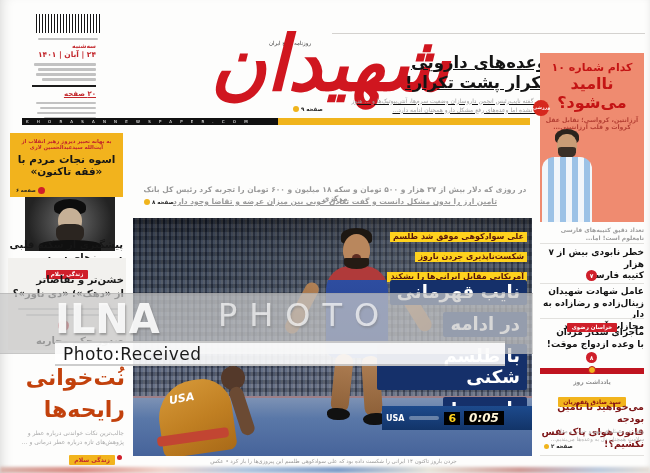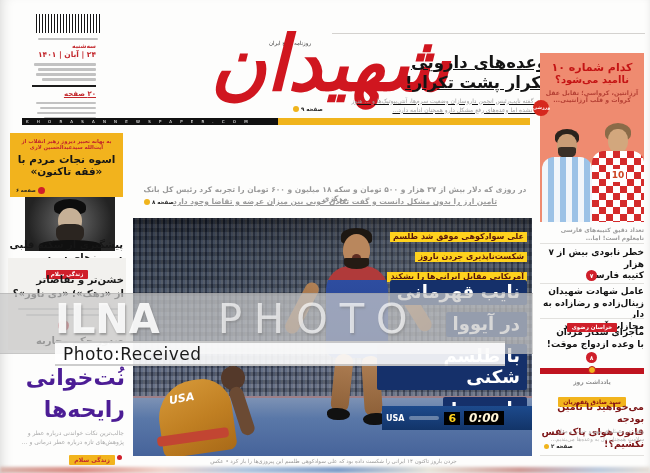--- a/index.html
+++ b/index.html
@@ -104,30 +104,30 @@
     </div>
 
     <div class="fig rtl" style="right:5px;top:6px;width:180px;">
       <div><span class="hl-line">علی سوادکوهی موفق شد طلسم</span></div>
       <div><span class="hl-line">شکست‌ناپذیری جردن باروز</span></div>
       <div><span class="hl-line">آمریکایی مقابل ایرانی‌ها را بشکند</span></div>
     </div>
 
     <div class="fig rtl" style="right:5px;top:62px;width:150px;">
       <div style="margin-bottom:7px;"><span class="blue-line">نایب قهرمانی</span></div>
-      <div style="margin-bottom:7px;"><span class="blue-line">در آیووا</span></div>
+      <div style="margin-bottom:7px;"><span class="blue-line">در ادامه</span></div>
       <div style="margin-bottom:7px;"><span class="blue-line">با طلسم شکنی</span></div>
       <div><span class="blue-line">تاریخی!</span></div>
     </div>
 
     <div class="fig" style="right:0;top:188px;width:150px;height:24px;background:linear-gradient(#1d4a8c,#123468);display:flex;align-items:center;padding:0 4px;box-sizing:border-box;">
       <span class="bold" style="color:#fff;font-size:8px;">USA</span>
       <span style="display:inline-block;width:30px;height:4px;background:rgba(255,255,255,.35);margin:0 5px;border-radius:2px;"></span>
       <span class="bold" style="background:#000;color:#ffd21e;font-size:11px;padding:0 4px;margin-right:4px;">6</span>
-      <span class="bold" style="background:#000;color:#fff6d8;font-size:12px;padding:0 5px;font-style:italic;">0:00</span>
+      <span class="bold" style="background:#000;color:#fff6d8;font-size:12px;padding:0 5px;font-style:italic;">0:05</span>
     </div>
   </div>
 
   <div class="abs rtlc" style="left:135px;top:458px;width:397px;font-size:5.5px;color:#9a9a9a;">جردن باروز تاکنون ۱۴ ایرانی را شکست داده بود که علی سوادکوهی طلسم این پیروزی‌ها را باز کرد • عکس</div>
 
   <div class="abs rtlc" style="left:10px;top:133px;width:113px;height:64px;background:#f2b31d;padding:5px 4px 0;box-sizing:border-box;">
     <div style="font-size:5.3px;color:#c2262b;font-weight:bold;">به بهانه تعبیر دیروز رهبر انقلاب از</div>
     <div style="font-size:5.3px;color:#c2262b;font-weight:bold;">آیت‌الله سیدعبدالحسین لاری</div>
     <div class="bold" style="font-size:10.5px;margin-top:3px;color:#161616;">اسوه نجات مردم با</div>
     <div class="bold" style="font-size:10.5px;color:#161616;">«فقه تاکنون»</div>
@@ -154,53 +154,45 @@
   </div>
   <div class="abs rtl bold" style="left:10px;top:273px;width:114px;font-size:10px;line-height:1.35;color:#1a1a1a;">
     <div>خشن‌تر و تقاضا‌تر</div>
     <div>از «دهک»؛ «دی ناور»؟</div>
   </div>
   <div class="abs bb" style="left:18px;top:305px;width:100px;"></div>
   <div class="abs bb" style="left:26px;top:311px;width:92px;"></div>
   <div class="circ" style="left:58px;top:320px;">۶</div>
   <div class="abs rtl bold" style="left:8px;top:335px;width:116px;font-size:10px;color:#1a1a1a;">صدور حکم محاربه</div>
 
-  <div class="abs rtl bold" style="left:8px;top:362px;width:117px;font-size:22px;line-height:1.45;color:#4c1d95;">
+  <div class="abs rtl bold" style="left:8px;top:362px;width:117px;font-size:22px;line-height:1.45;color:#c2410c;">
     <div>نُت‌خوانی</div>
     <div>رایحه‌ها</div>
   </div>
   <div class="abs rtl" style="left:10px;top:429px;width:114px;font-size:6px;line-height:1.45;color:#ababab;">
     <div>جالب‌ترین نکات خواندنی درباره عطر و</div>
     <div>پژوهش‌های تازه درباره عطر درمانی و ...</div>
   </div>
   <div class="abs rtl" style="left:10px;top:447px;width:114px;">
     <span class="reddot" style="width:5px;height:5px;"></span><span class="tagyel" style="color:#c2262b;">زندگی سلام</span>
   </div>
 
   <div class="abs" style="left:540px;top:53px;width:104px;height:169px;background:#ef8b70;overflow:hidden;">
     <div class="rtlc bold" style="font-size:11px;color:#c41414;margin-top:8px;">کدام شماره ۱۰</div>
-    <div class="rtlc bold" style="font-size:10px;color:#c41414;">ناامید می‌شود؟</div>
+    <div class="rtlc bold" style="font-size:16px;color:#c41414;">ناامید می‌شود؟</div>
     <div class="rtlc" style="font-size:6.2px;color:#b54034;margin-top:4px;font-weight:bold;">آرژانتین، کرواسی؛ تقابل عقل</div>
     <div class="rtlc" style="font-size:6.2px;color:#b54034;font-weight:bold;">کروات و قلب آرژانتینی...</div>
 
     <div class="fig" style="left:2px;top:76px;width:50px;height:93px;">
       <div class="fig" style="left:13px;top:0;width:24px;height:15px;background:#2a231d;border-radius:50% 50% 30% 30%;"></div>
       <div class="fig" style="left:15px;top:5px;width:20px;height:24px;background:#c99d76;border-radius:45%;"></div>
       <div class="fig" style="left:16px;top:18px;width:18px;height:11px;background:#3a2f26;border-radius:20% 20% 55% 55%;"></div>
       <div class="fig" style="left:0;top:28px;width:50px;height:65px;background:repeating-linear-gradient(90deg,#f2f6fa 0 6px,#9cc2e6 6px 12px);border-radius:12px 12px 0 0;"></div>
     </div>
 
-    <div class="fig" style="left:52px;top:70px;width:52px;height:99px;">
-      <div class="fig" style="left:13px;top:0;width:26px;height:18px;background:#8a6b48;border-radius:50% 50% 35% 35%;"></div>
-      <div class="fig" style="left:16px;top:6px;width:20px;height:24px;background:#d2a77d;border-radius:45%;"></div>
-      <div class="fig" style="left:0;top:28px;width:52px;height:71px;border-radius:12px 12px 0 0;background-color:#fff;
-                  background-image:linear-gradient(45deg,#d42b2b 25%,transparent 25%,transparent 75%,#d42b2b 75%),linear-gradient(45deg,#d42b2b 25%,#fff 25%,#fff 75%,#d42b2b 75%);
-                  background-size:14px 14px;background-position:0 0,7px 7px;"></div>
-      <div class="fig bold" style="left:18px;top:46px;width:16px;height:13px;background:#fff;color:#c42;font-size:9px;text-align:center;line-height:13px;">10</div>
-    </div>
   </div>
   <div class="abs" style="left:533px;top:100px;width:16px;height:16px;border-radius:50%;background:#d6281e;color:#fff;font-size:4.5px;font-weight:bold;text-align:center;line-height:16px;z-index:3;">ورزشی</div>
 
   <div class="abs rtl" style="left:540px;top:226px;width:104px;font-size:6px;line-height:1.4;color:#9c9c9c;font-weight:bold;">
     <div>تعداد دقیق کتیبه‌های فارسی</div>
     <div>نامعلوم است! اما...</div>
   </div>
   <div class="divl" style="left:540px;top:243px;width:104px;"></div>
 
   <div class="abs rtl bold" style="left:540px;top:247px;width:104px;font-size:9px;line-height:1.3;color:#141414;">
@@ -238,21 +230,21 @@
     <div>قانون هوای پاک نفس نکشیم؟!</div>
   </div>
   <div class="abs rtl" style="left:540px;top:428px;width:104px;font-size:5.5px;line-height:1.45;color:#b2b2b2;">وقتی در مسئله‌ای مهم و حیاتی و مدار سلامت همچنان دل به وعده‌ها می‌بندیم...</div>
   <div class="abs" style="left:542px;top:443px;font-size:5.5px;font-weight:bold;color:#222;white-space:nowrap;">
     <span class="pgdot" style="width:5px;height:5px;"></span><span>صفحه ۲</span>
   </div>
   <div class="divl" style="left:540px;top:455px;width:104px;"></div>
 
   <div class="abs" style="left:0;top:293px;width:533px;height:59px;background:rgba(200,200,200,.72);border-top:1px solid rgba(150,150,150,.35);border-bottom:1px solid rgba(150,150,150,.25);z-index:40;">
     <span style="position:absolute;left:55px;top:2px;font-size:40px;font-weight:bold;color:rgba(252,252,252,.92);text-shadow:1px 2px 2px rgba(110,110,110,.55);">ILNA</span>
-    <span style="position:absolute;left:218px;top:2px;font-size:40px;color:rgba(255,255,255,.68);letter-spacing:12px;text-shadow:1px 2px 2px rgba(120,120,120,.4);">PHOTO</span>
+    <span style="position:absolute;left:218px;top:2px;font-size:32px;color:rgba(255,255,255,.68);letter-spacing:12px;text-shadow:1px 2px 2px rgba(120,120,120,.4);">PHOTO</span>
   </div>
   <div class="abs" style="left:55px;top:341px;width:450px;height:25px;background:rgba(255,255,255,.9);border-top:2px solid rgba(130,130,130,.4);border-bottom:2px solid rgba(130,130,130,.4);box-sizing:border-box;z-index:41;">
     <span style="position:absolute;left:8px;top:1px;font-size:17px;color:#1a1a1a;letter-spacing:.5px;">Photo:Received</span>
   </div>
 
   <div class="abs" style="left:0;top:467px;width:650px;height:6px;filter:blur(1.5px);
               background:linear-gradient(90deg,#d9b3ab 0%,#d98a82 12%,#f0d6ce 25%,#aec4de 38%,#7d9cc8 52%,#e8e4da 66%,#cf9a96 80%,#bccadd 92%,#e5ded6 100%);"></div>
 
 </div>
 

